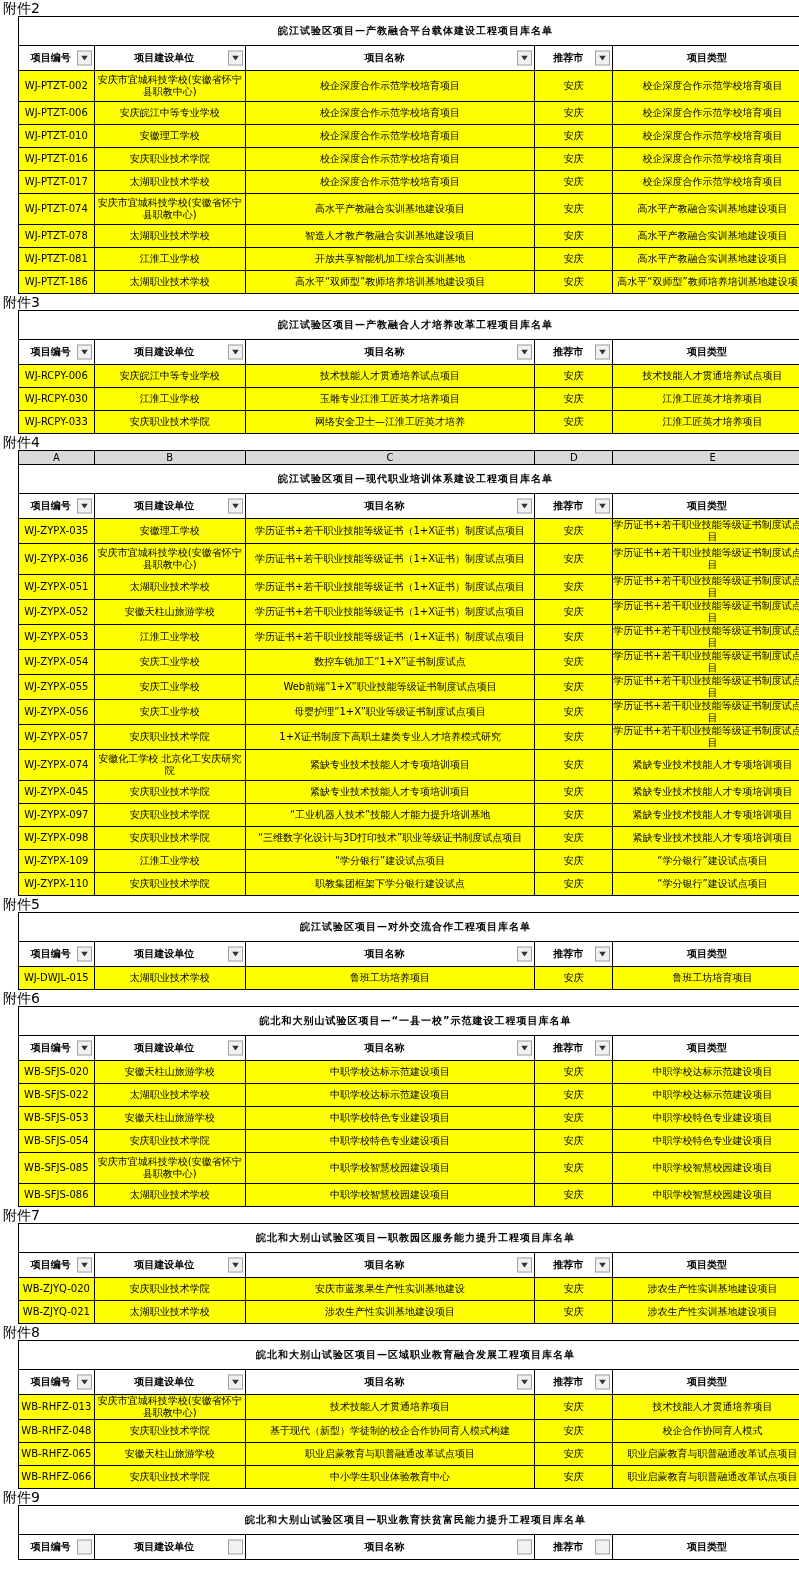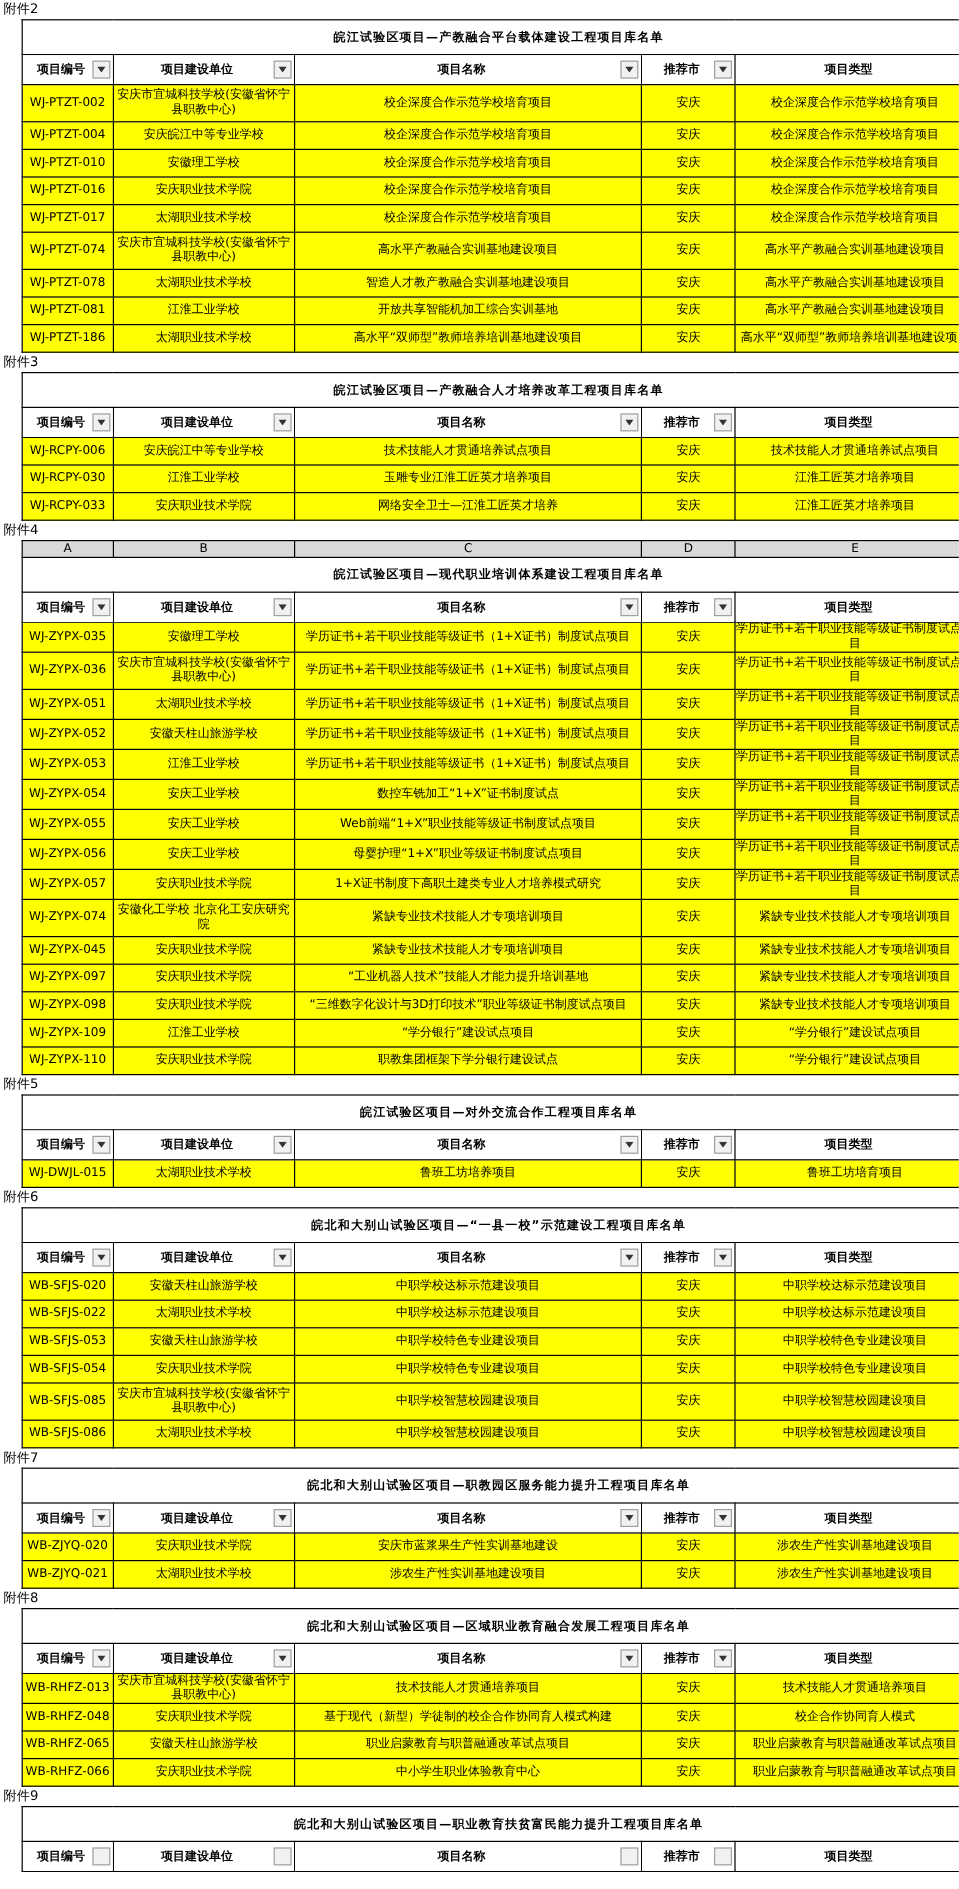--- a/index.html
+++ b/index.html
@@ -1,18 +1,18 @@
 <!DOCTYPE html>
 <html><head>
 <meta charset="utf-8">
 <style>
   html,body{margin:0;padding:0;background:#fff;}
   body{font-family:"DejaVu Sans","Liberation Sans",sans-serif;width:799px;}
   .page{width:799px;position:relative;}
-  .attach-label{font-size:11px;color:#000;padding:1px 2px 1px 3px;line-height:14px;}
+  .attach-label{font-size:14px;color:#000;padding:1px 2px 1px 3px;line-height:14px;}
   table.sheet{border-collapse:collapse;width:795px;margin:0 18px;table-layout:fixed;}
   table.sheet td,table.sheet th{border:1px solid #000;padding:0;font-size:10px;color:#000;text-align:center;vertical-align:middle;}
   .title-cell{font-size:16px;font-weight:bold;height:28px;letter-spacing:1px;border:1px solid #000;background:#fff;}
   .hdr td{font-weight:bold;font-size:12px;height:24px;background:#fff;position:relative;}
   .filter{
     position:absolute;right:2px;top:50%;transform:translateY(-50%);
     width:13px;height:13px;border:1px solid #a0a0a0;background:#f1f1f1;
     display:flex;align-items:center;justify-content:center;
   }
   .filter svg{display:block;}
@@ -80,21 +80,21 @@
           </td>
         </tr>
         <tr class="yellow r2">
           <td>WJ-PTZT-002</td>
           <td class="small">安庆市宜城科技学校(安徽省怀宁县职教中心)</td>
           <td>校企深度合作示范学校培育项目</td>
           <td>安庆</td>
           <td>校企深度合作示范学校培育项目</td>
         </tr>
         <tr class="yellow r">
-          <td>WJ-PTZT-004</td>
+          <td>WJ-PTZT-006</td>
           <td>安庆皖江中等专业学校</td>
           <td>校企深度合作示范学校培育项目</td>
           <td>安庆</td>
           <td>校企深度合作示范学校培育项目</td>
         </tr>
         <tr class="yellow r">
           <td>WJ-PTZT-010</td>
           <td>安徽理工学校</td>
           <td>校企深度合作示范学校培育项目</td>
           <td>安庆</td>

